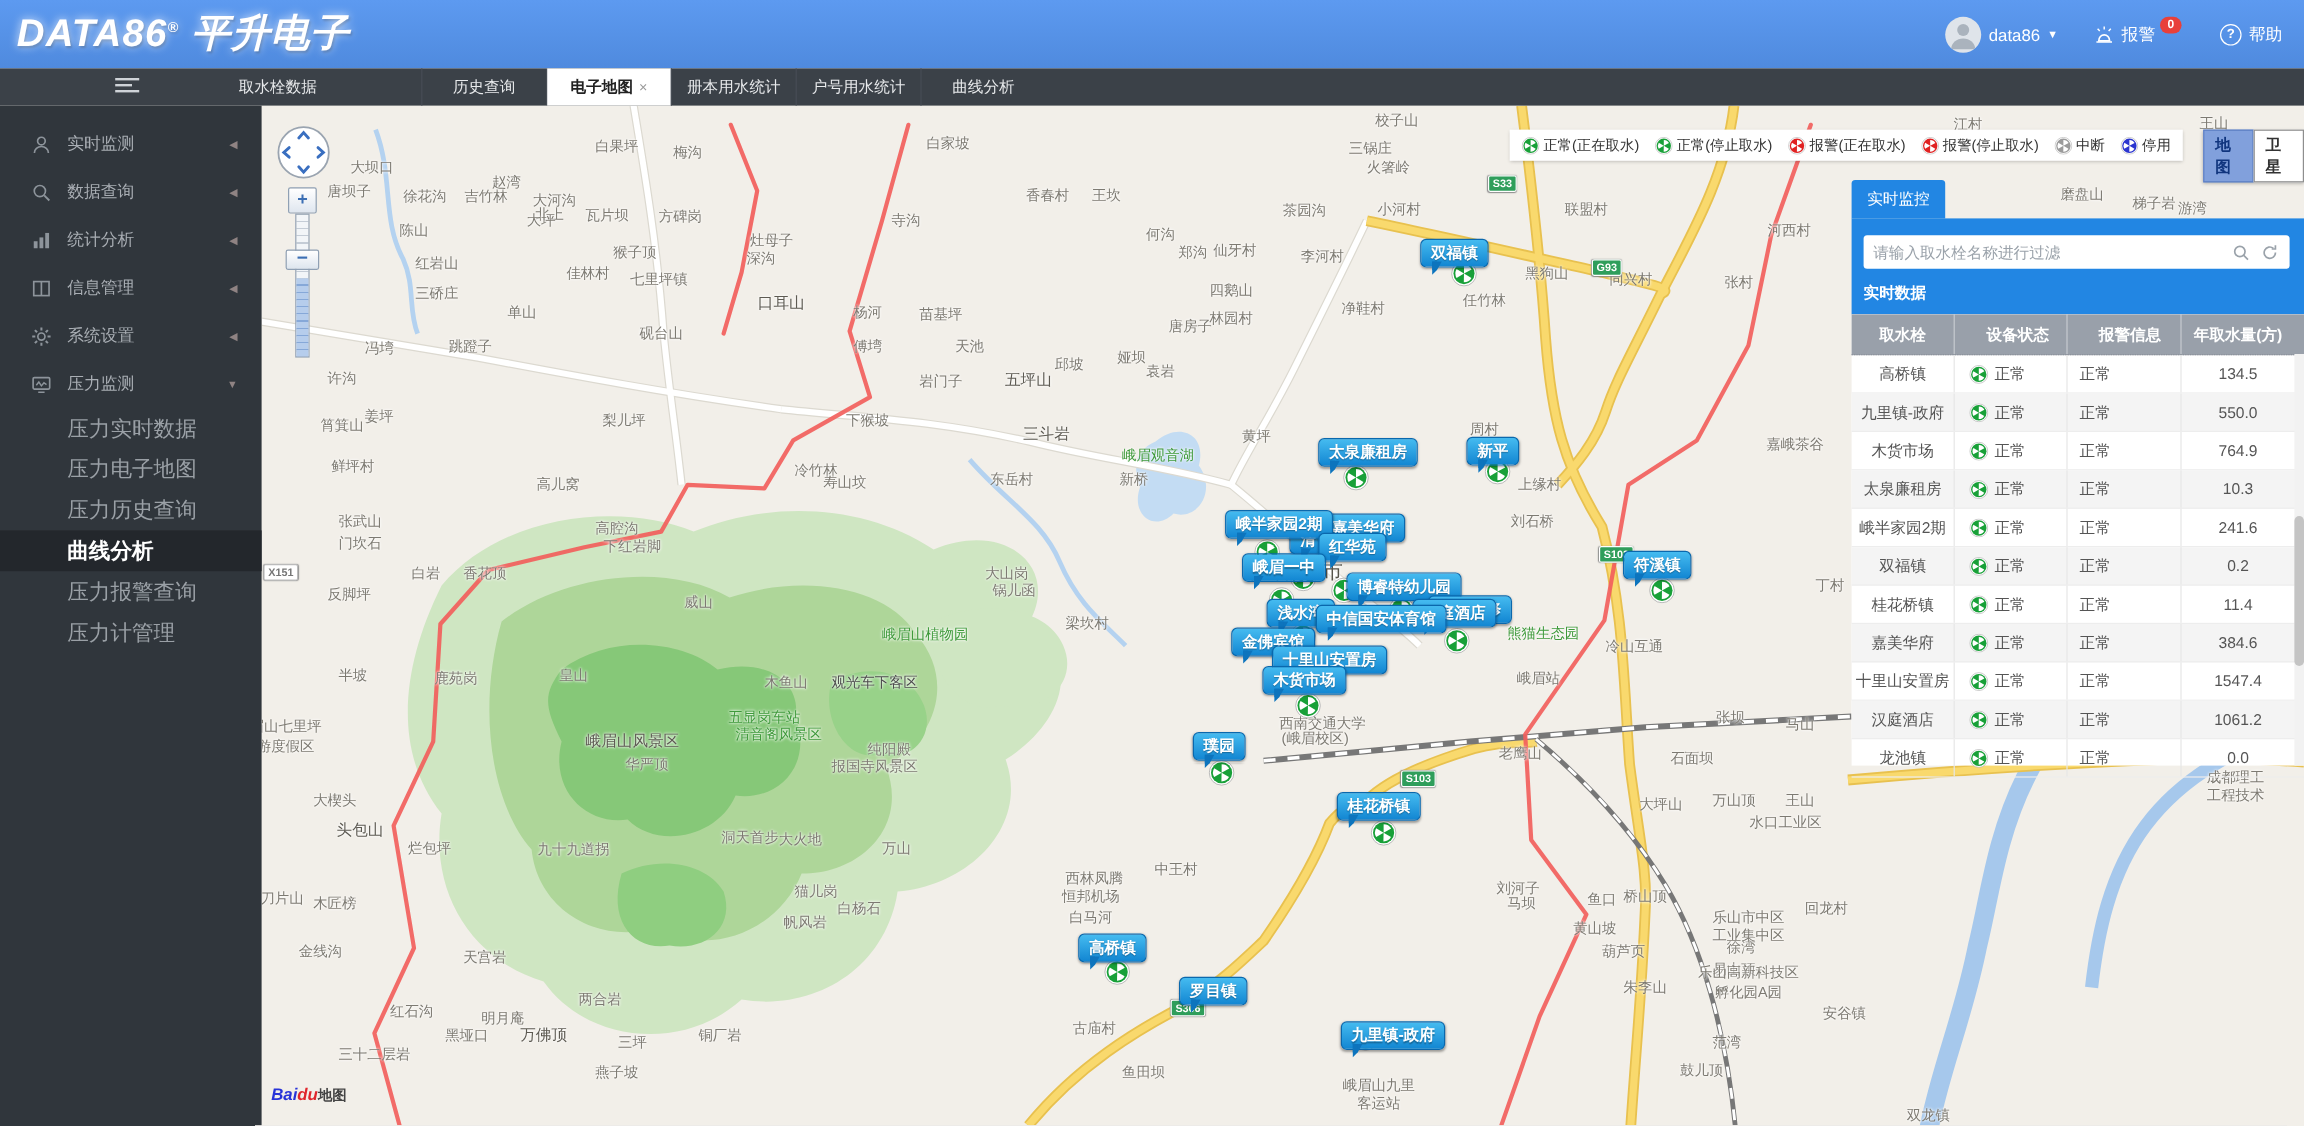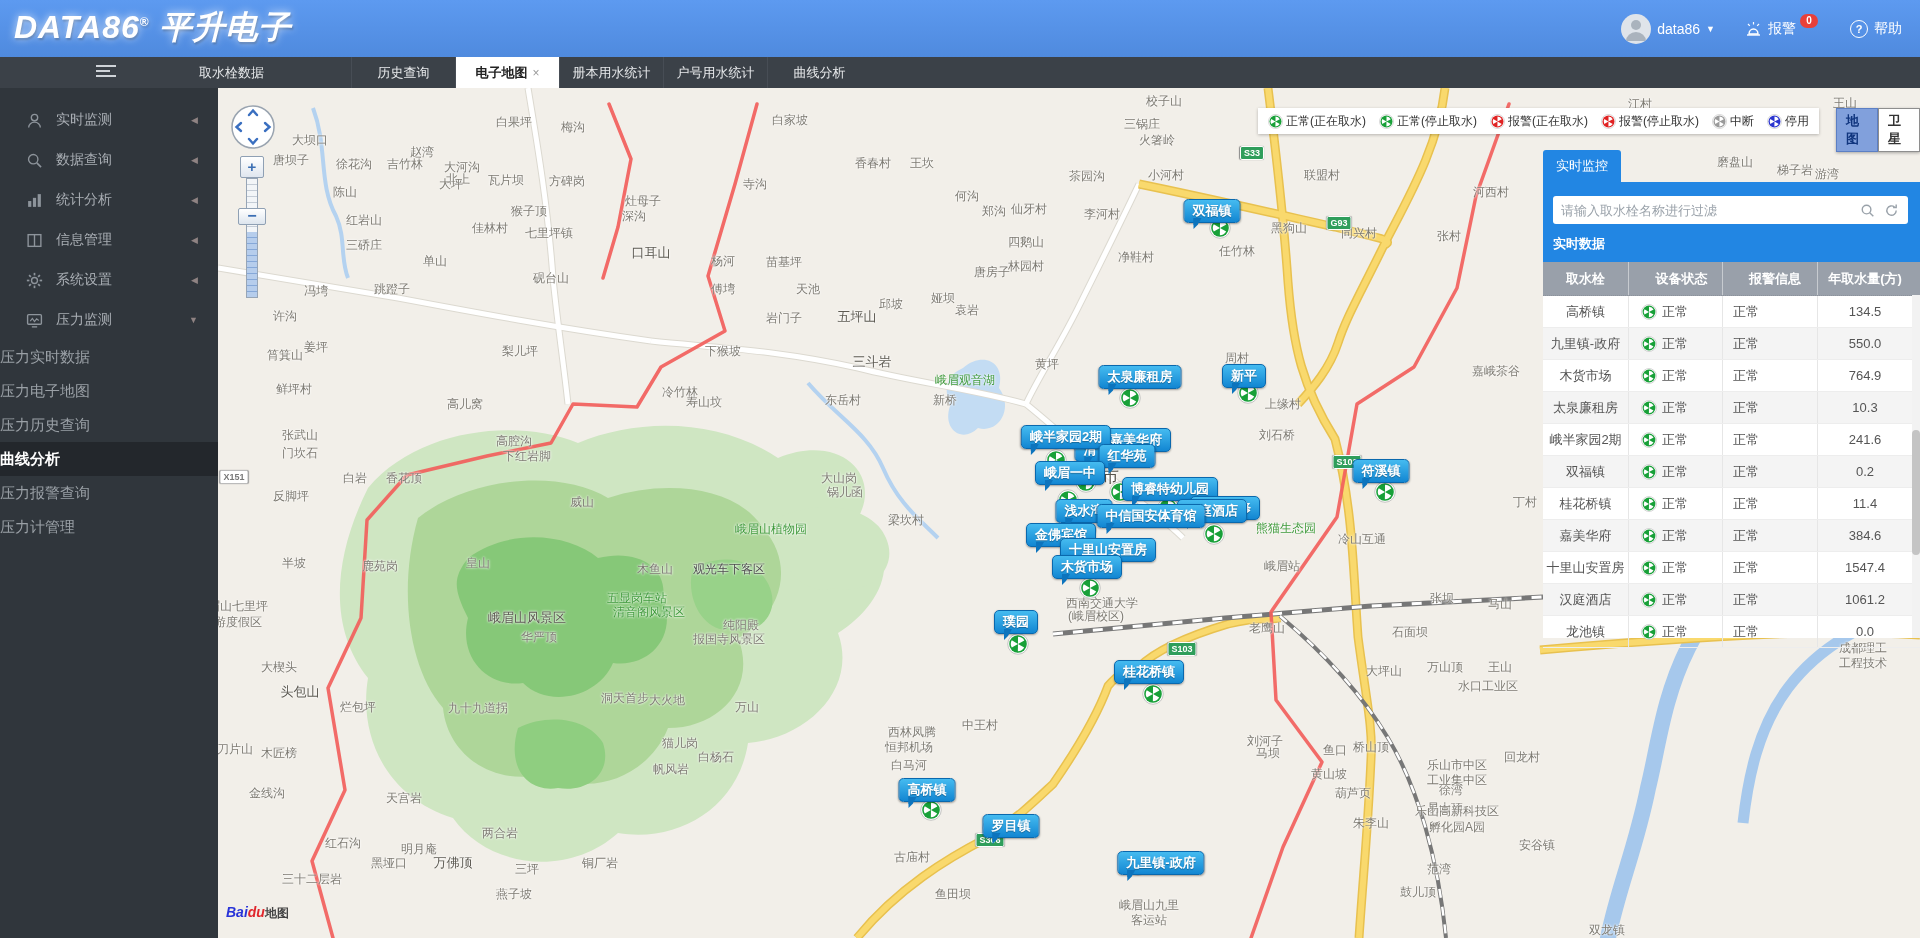--- a/index.html
+++ b/index.html
@@ -24,21 +24,21 @@
   .tabs{position:absolute;left:180px;top:0;height:15px;display:flex;}
   .tab{width:103px;height:31px;line-height:31px;text-align:center;color:#e8eaec;font-size:13px;border-left:1px solid #474d55;cursor:pointer;white-space:nowrap;}
   .tab:first-child{border-left:none;margin-right:68px;}
   .tab.active{background:#fff;color:#222;font-weight:bold;}
   .tab .close{color:#9a9a9a;font-weight:normal;margin-left:5px;font-size:12px;}
   
   .sidebar{position:absolute;left:0;top:88px;width:218px;height:850px;background:#30363c;z-index:50;padding-top:12px;box-sizing:border-box;}
   .sitem{height:40px;display:flex;align-items:center;color:#a9aeb4;font-size:14px;cursor:pointer;position:relative;padding-left:26px;}
   .sitem .sicon{width:17px;height:17px;margin-right:13px;color:#8d949b;}
   .sitem .sarrow{position:absolute;right:20px;font-size:9px;color:#8f8383;}
-  .ssub{height:34px;line-height:34px;color:#9aa0a6;font-size:15px;cursor:pointer;}
+  .ssub{height:34px;line-height:34px;padding-left:56px;color:#9aa0a6;font-size:18px;cursor:pointer;}
   .ssub.active{background:#23272c;color:#fff;font-weight:bold;}
   
   .map{position:absolute;left:218px;top:88px;width:1702px;height:850px;background:#f2efe9;overflow:hidden;z-index:10;}
   .map svg.base{position:absolute;left:0;top:0;}
   .ml{position:absolute;transform:translate(-50%,-50%);font-size:12px;color:#7d7a72;white-space:nowrap;text-shadow:0 0 2px #fff,0 0 3px #fff;z-index:12;}
   .ml.big{font-size:13px;color:#5d5a52;}
   .ml.green{color:#3f9a3b;}
   .ml.dark{color:#4c4c4c;}
   .ml.city{font-size:17px;color:#56534a;letter-spacing:5px;}
   .shield{position:absolute;transform:translate(-50%,-50%);background:#2f9e5b;color:#fff;font-size:9px;font-weight:bold;padding:1px 3px;border-radius:2px;border:1px solid #fff;box-shadow:0 0 1px #888;z-index:12;white-space:nowrap;}
@@ -428,21 +428,21 @@
         <span class="ml" style="left: 1319px; top: 757px;">安谷镇</span>
         <span class="ml" style="left: 1221px; top: 781px;">范湾</span>
         <span class="ml" style="left: 1200px; top: 804px;">鼓儿顶</span>
         <span class="ml" style="left: 1389px; top: 842px;">双龙镇</span>
         <span class="ml" style="left: 1049px; top: 540px;">老鹰山</span>
         <span class="ml" style="left: 1192px; top: 544px;">石面坝</span>
         <span class="ml" style="left: 1224px; top: 510px;">张坝</span>
         <span class="ml" style="left: 1282px; top: 516px;">马山</span>
         <span class="ml" style="left: 1144px; top: 451px;">冷山互通</span>
         <span class="ml green" style="left: 1068px; top: 440px;">熊猫生态园</span>
-        <span class="ml" style="left: 1307px; top: 414px;">丁村</span>
+        <span class="ml" style="left: 1307px; top: 400px;">丁村</span>
         <span class="ml" style="left: 1065px; top: 316px;">上缘村</span>
         <span class="ml" style="left: 1059px; top: 347px;">刘石桥</span>
         <span class="ml" style="left: 1019px; top: 270px;">周村</span>
         <span class="ml" style="left: 1278px; top: 283px;">嘉峨茶谷</span>
         <span class="ml" style="left: 1645px; top: 560px;">成都理工</span>
         <span class="ml" style="left: 1645px; top: 575px;">工程技术</span>
         <span class="shield" style="left: 1034px; top: 65px;">S33</span>
         <span class="shield" style="left: 1121px; top: 135px;">G93</span>
         <span class="shield" style="left: 1129px; top: 374px;">S103</span>
         <span class="shield" style="left: 964px; top: 561px;">S103</span>

